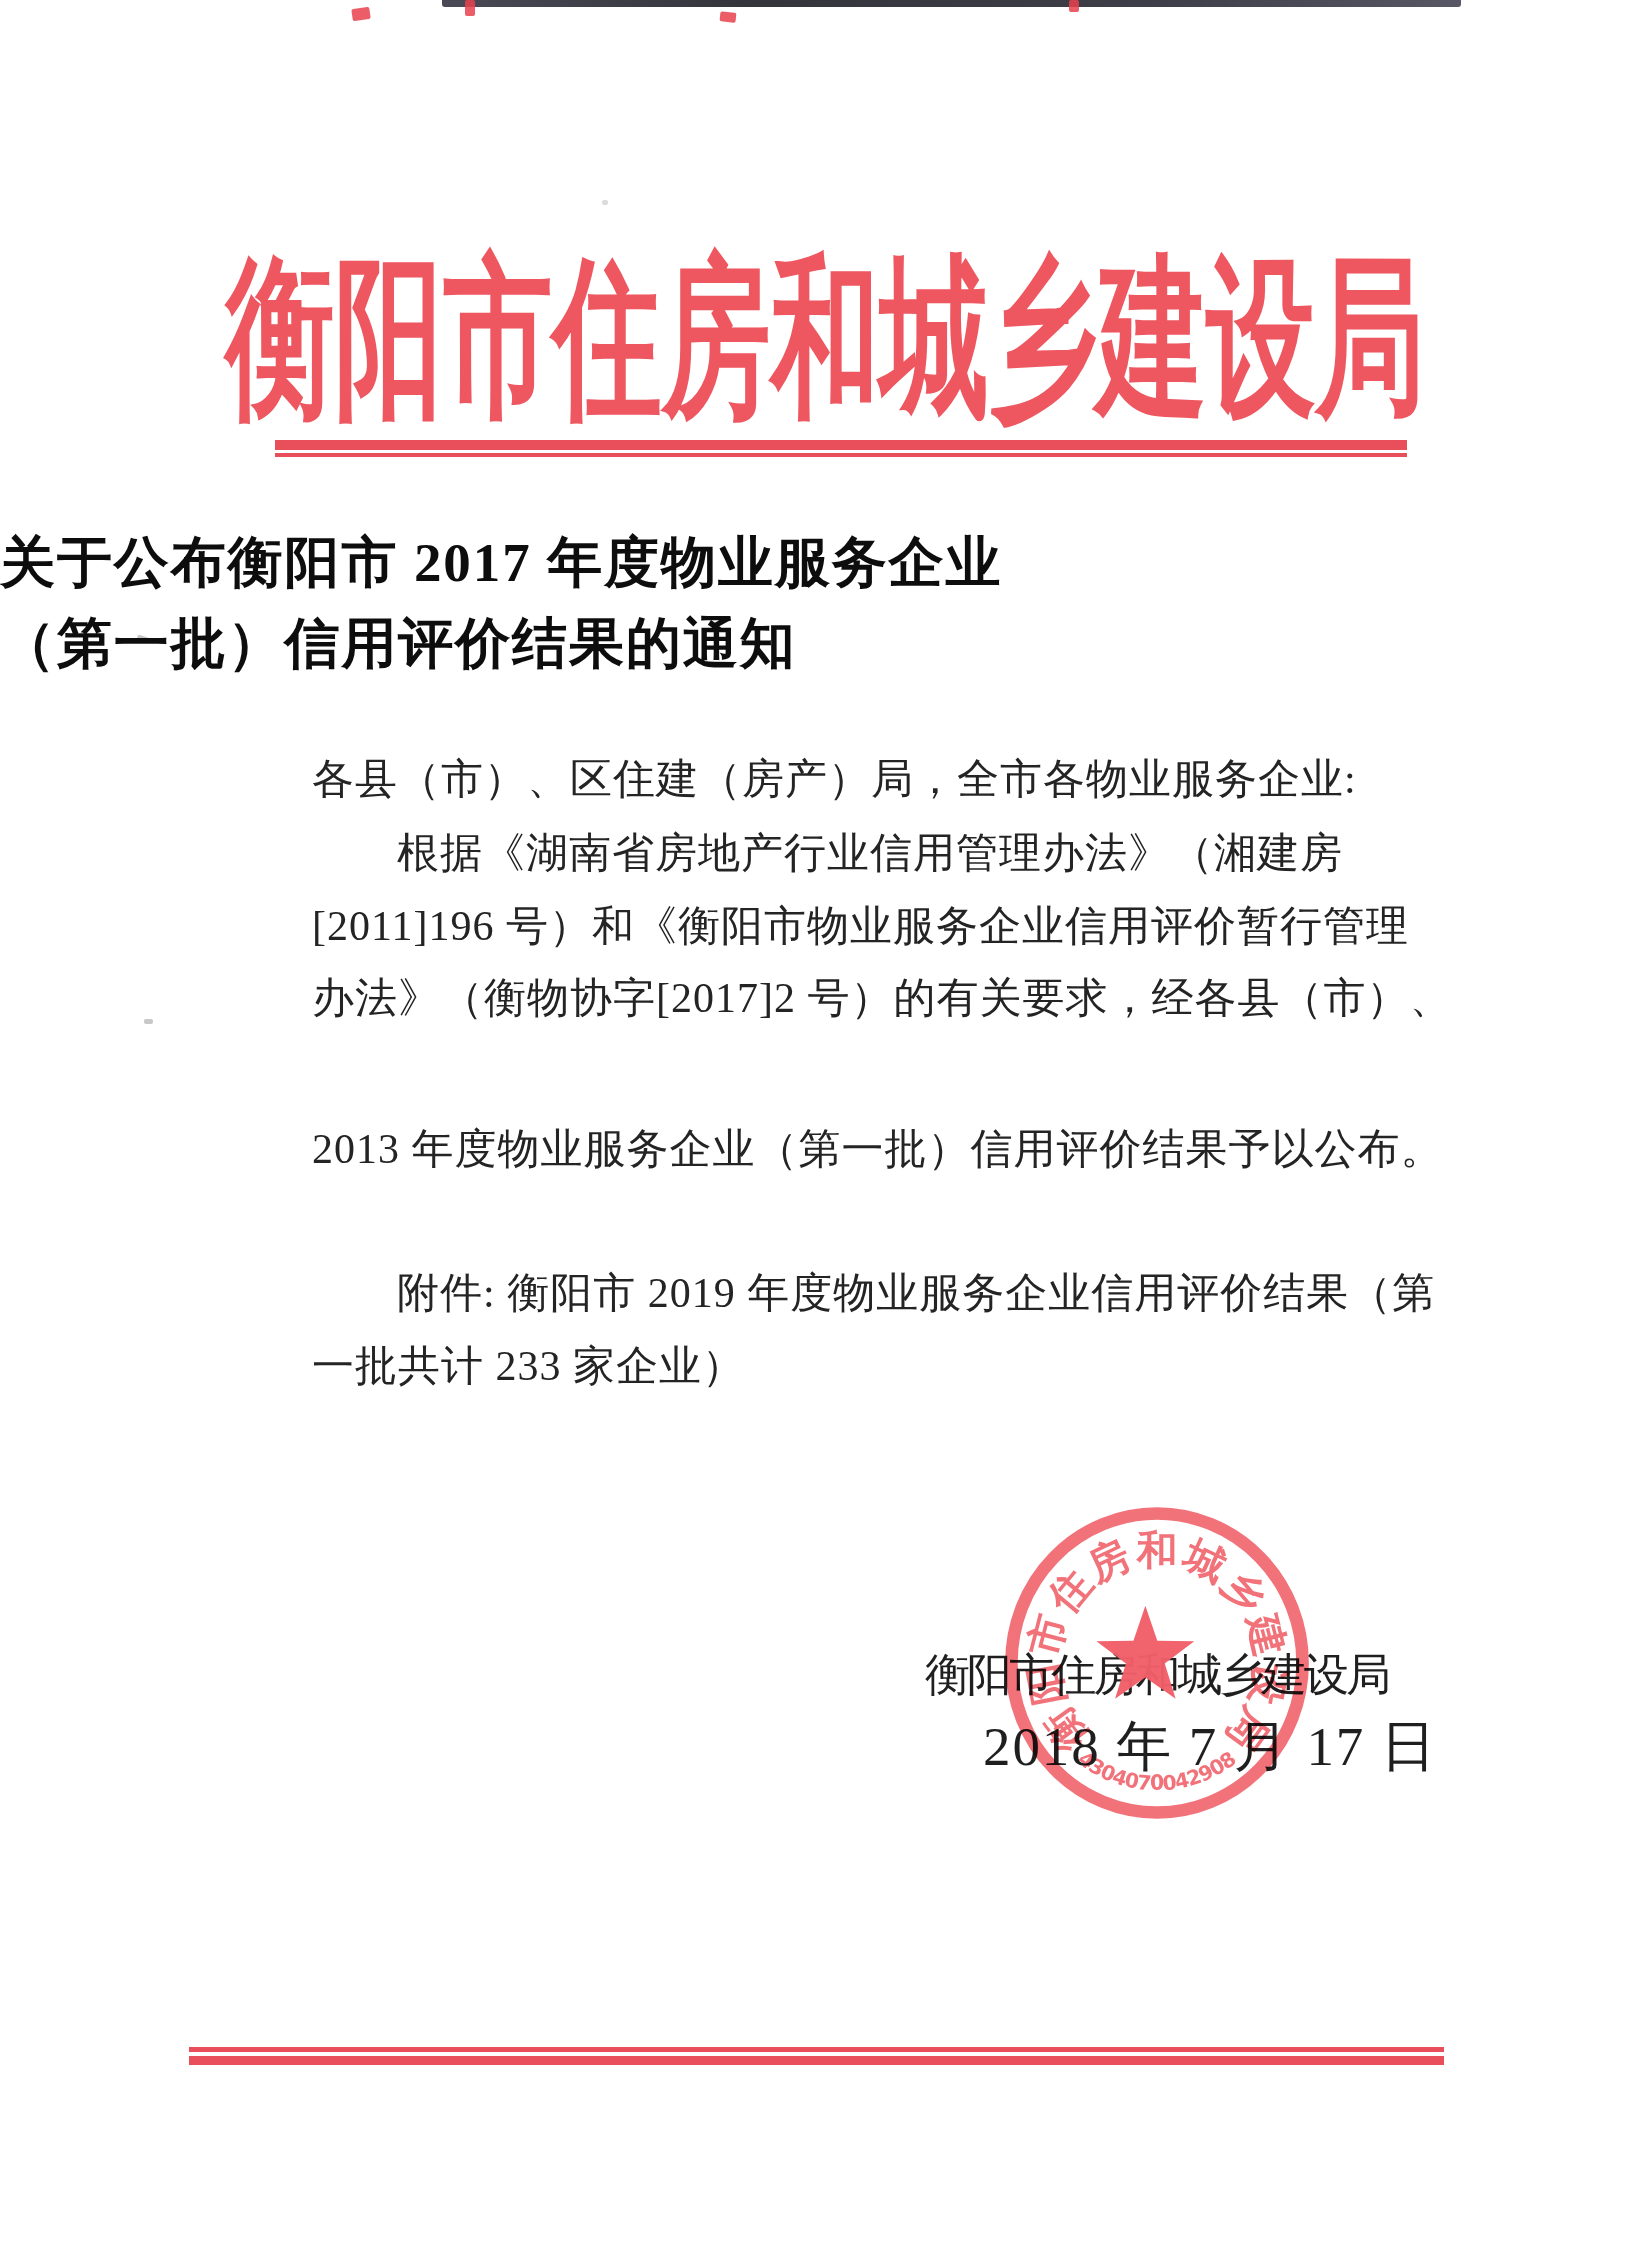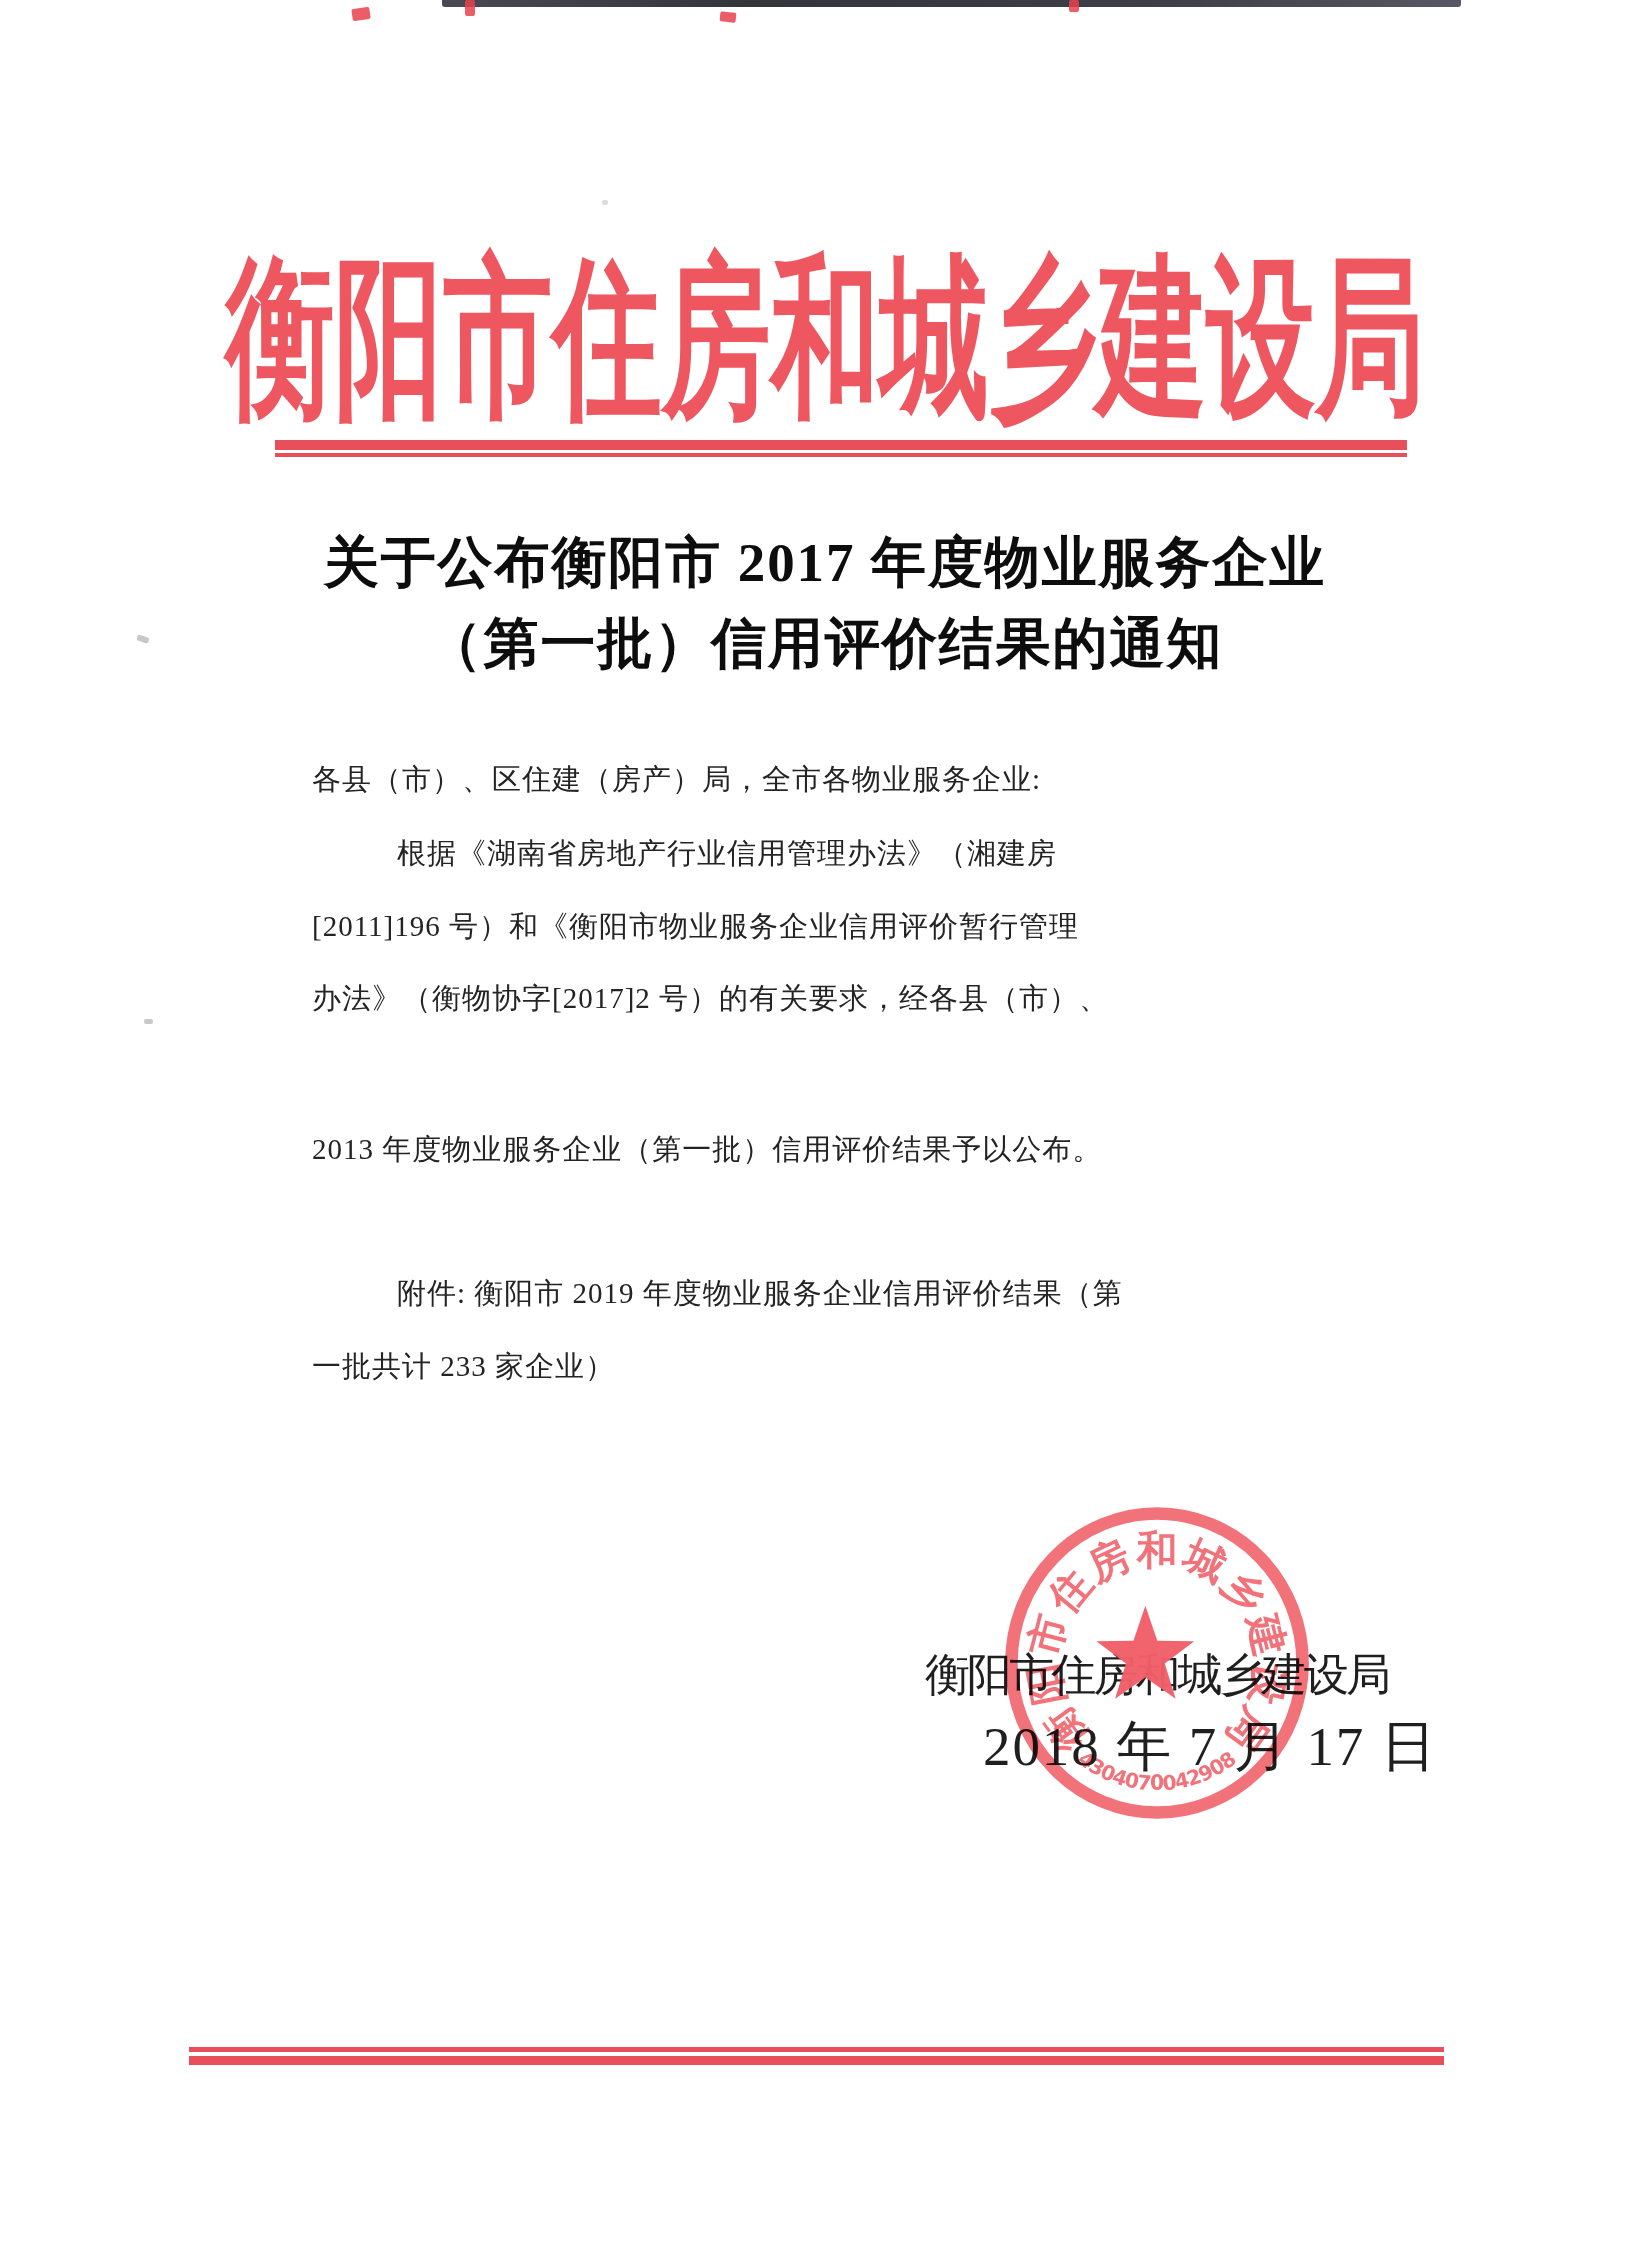--- a/index.html
+++ b/index.html
@@ -25,29 +25,29 @@
     text-align:center;letter-spacing:0px;
     transform:scaleY(1.6);
     white-space:nowrap;
   }
   .rule{position:absolute;}
   .hdr-rule-thick{left:275px;top:440px;width:1132px;height:9.7px;}
   .hdr-rule-thin {left:275px;top:453px;width:1132px;height:3.9px;}
   
   .doc-title{
     position:absolute;left:0;width:100%;height:58px;line-height:58px;
-    text-align:center;font-size:55px;font-weight:bold;color:#0d0d0d;
+    text-align:left;font-size:55px;font-weight:bold;color:#0d0d0d;
     letter-spacing:1.9px;white-space:nowrap;
   }
   .doc-title.l1{top:534px;}
   .doc-title.l2{top:619px;font-family:Liberation Mono, monospace;}
   
   .body-line{
     position:absolute;left:312px;width:1043px;height:74px;line-height:74px;
-    font-size:29px;color:#242424;letter-spacing:1px;white-space:nowrap;
+    font-size:42px;color:#242424;letter-spacing:1px;white-space:nowrap;
   }
   .indent{padding-left:85px;}
   
   .sig-agency{
     position:absolute;left:925px;top:1650px;width:466px;height:50px;line-height:50px;
     font-size:45px;letter-spacing:-2.9px;color:#1f1f1f;white-space:nowrap;
   }
   .sig-date{
     position:absolute;left:983px;top:1723px;width:349px;height:47px;line-height:47px;
     font-size:55px;letter-spacing:1.9px;color:#1f1f1f;white-space:nowrap;

